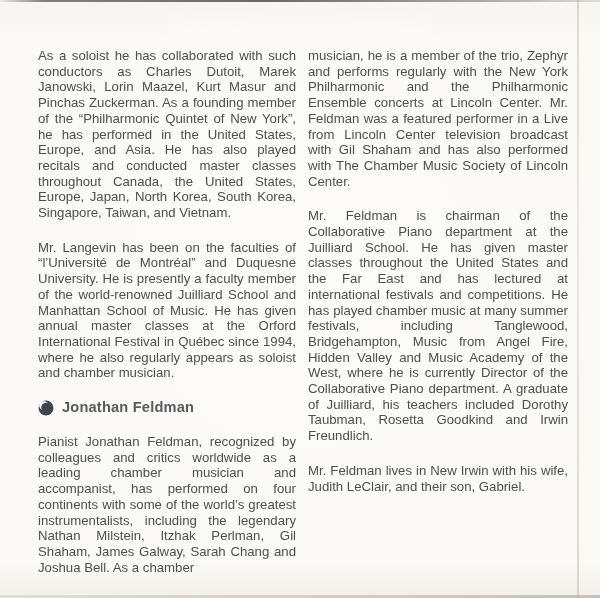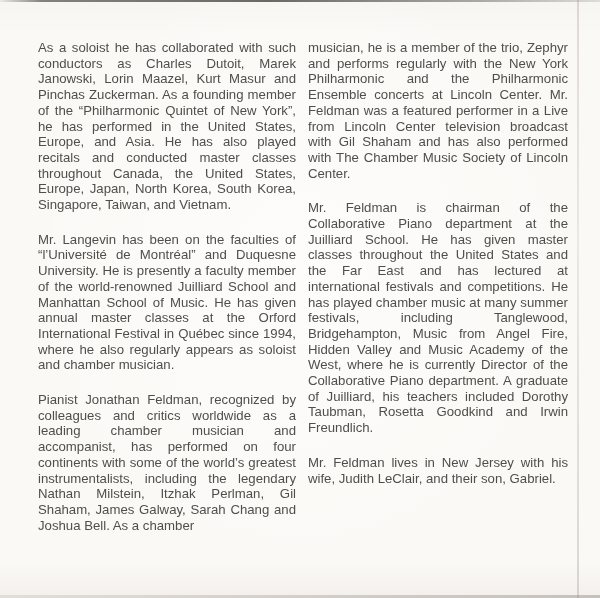--- a/index.html
+++ b/index.html
@@ -28,21 +28,21 @@
     background: linear-gradient(to bottom,
       rgba(160,140,130,0.30), rgba(170,150,140,0.18) 40%,
       rgba(150,135,125,0.30) 100%);
   }
   .edge-bottom {
     position: absolute; bottom: 0; left: 0; right: 0; height: 3px;
     background: linear-gradient(to right,
       rgba(190,185,178,0.35), rgba(165,158,150,0.45) 60%, rgba(150,145,138,0.5));
   }
   .col {
-    position: absolute; top: 40px;
+    position: absolute; top: 48px;
     color: #504e4c;
     font-size: 13.2px;
     line-height: 15.7px;
     text-align: justify;
   }
   .col-left  { left: 38px;  width: 258px; }
   .col-right { left: 308px; width: 260px; }
   .col p { margin: 0 0 19px 0; }
   .section-heading {
     display: flex; align-items: center; gap: 8px;
@@ -58,22 +58,32 @@
 
 <div class="page">
   <div class="edge-top"></div>
   <div class="edge-right"></div>
   <div class="edge-bottom"></div>
 
   <div class="col col-left">
     <p>As a soloist he has collaborated with such conductors as Charles Dutoit, Marek Janowski, Lorin Maazel, Kurt Masur and Pinchas Zuckerman. As a founding member of the “Philharmonic Quintet of New York”, he has performed in the United States, Europe, and Asia. He has also played recitals and conducted master classes throughout Canada, the United States, Europe, Japan, North Korea, South Korea, Singapore, Taiwan, and Vietnam.</p>
     <p>Mr. Langevin has been on the faculties of “l’Université de Montréal” and Duquesne University. He is presently a faculty member of the world-renowned Juilliard School and Manhattan School of Music. He has given annual master classes at the Orford International Festival in Québec since 1994, where he also regularly appears as soloist and chamber musician.</p>
 
+    <h2 class="section-heading">
+      <span class="icon">
+        <svg width="16" height="16" viewBox="0 0 16 16" aria-hidden="true">
+          <circle cx="8" cy="8" r="7.5" fill="#3e4450"></circle>
+          <circle cx="5.8" cy="5.8" r="4.6" fill="#ffffff"></circle>
+          <circle cx="8.1" cy="7.7" r="4.9" fill="#3e4450"></circle>
+        </svg>
+      </span>
+      <span>Jonathan Feldman</span>
+    </h2>
 
     <p>Pianist Jonathan Feldman, recognized by colleagues and critics worldwide as a leading chamber musician and accompanist, has performed on four continents with some of the world’s greatest instrumentalists, including the legendary Nathan Milstein, Itzhak Perlman, Gil Shaham, James Galway, Sarah Chang and Joshua Bell.  As a chamber</p>
   </div>
 
   <div class="col col-right">
     <p>musician, he is a member of the trio, Zephyr and performs regularly with the New York Philharmonic and the Philharmonic Ensemble concerts at Lincoln Center. Mr. Feldman was a featured performer in a Live from Lincoln Center television broadcast with Gil Shaham and has also performed with The Chamber Music Society of Lincoln Center.</p>
     <p>Mr. Feldman is chairman of the Collaborative Piano department at the Juilliard School. He has given master classes throughout the United States and the Far East and has lectured at international festivals and competitions. He has played chamber music at many summer festivals, including Tanglewood, Bridgehampton, Music from Angel Fire, Hidden Valley and Music Academy of the West, where he is currently Director of the Collaborative Piano department. A graduate of Juilliard, his teachers included Dorothy Taubman, Rosetta Goodkind and Irwin Freundlich.</p>
-    <p>Mr. Feldman lives in New Jersey with his wife, Judith LeClair, and their son, Gabriel.</p>
+    <p>Mr. Feldman lives in New Irwin with his wife, Judith LeClair, and their son, Gabriel.</p>
   </div>
 </div>
 
 </body></html>

